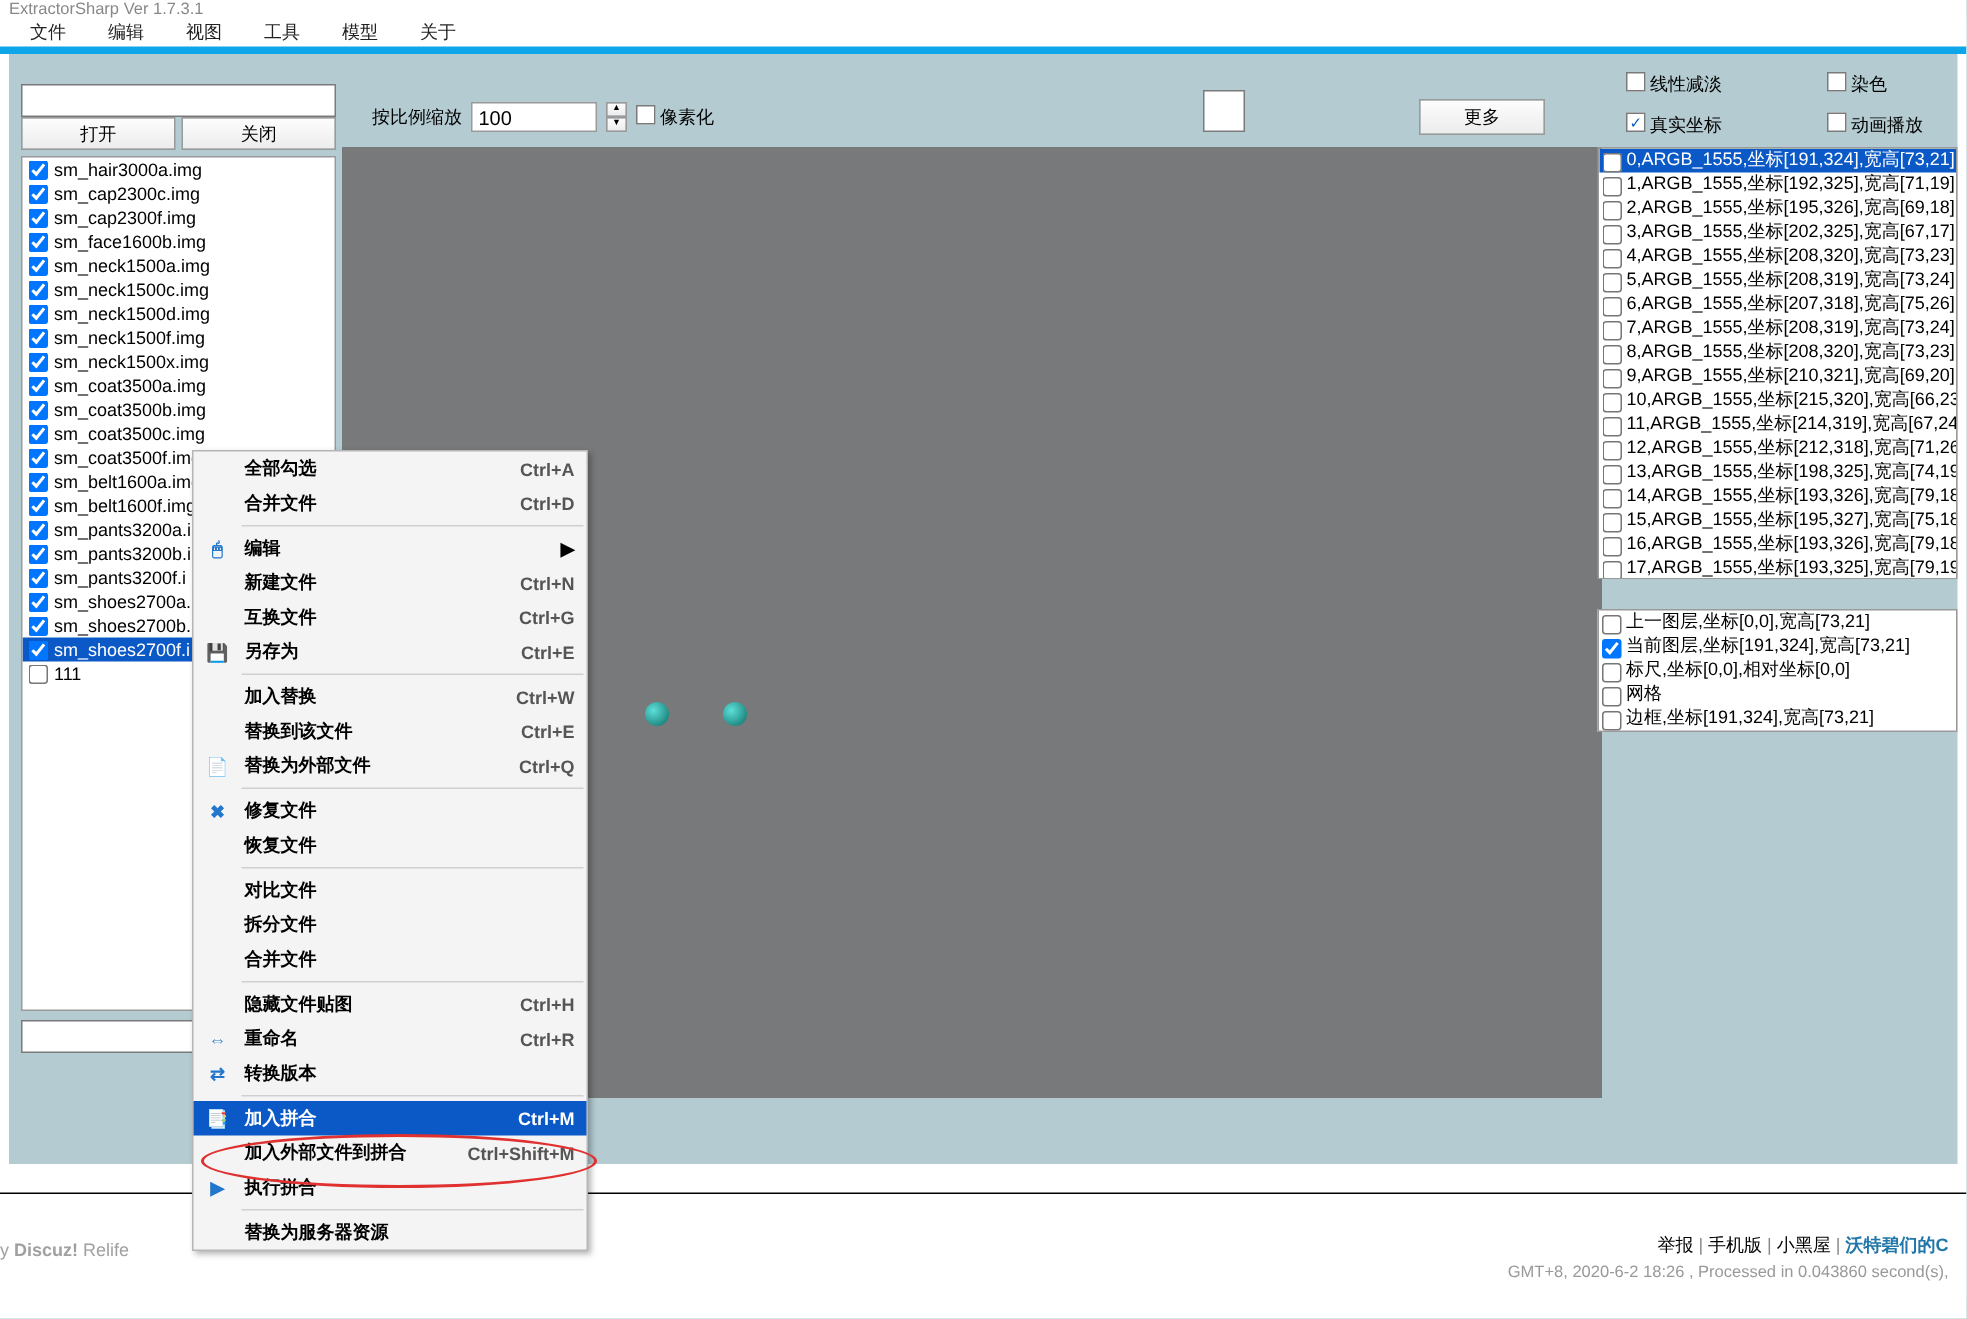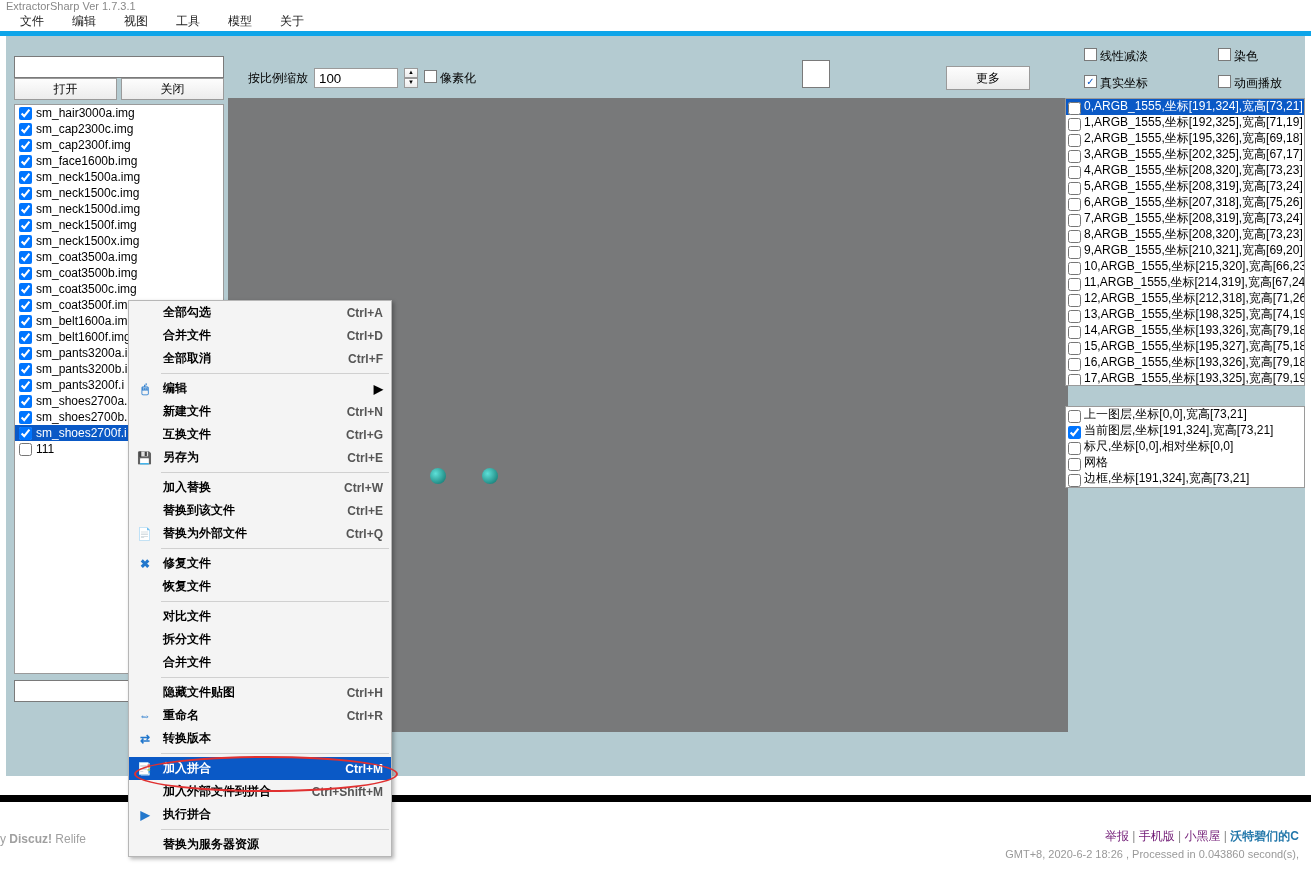--- a/index.html
+++ b/index.html
@@ -35,24 +35,24 @@
 .layer-list { position: absolute; top: 370px; right: 0; width: 240px; background: #fff; border: 1px solid #9a9a9a; font-family: SimSun, monospace; font-size: 12px; }
 .context-menu { position: absolute; top: 300px; left: 128px; width: 264px; background: #f4f4f4; border: 1px solid #b6b6b6; box-shadow: 2px 2px 4px rgba(0,0,0,0.3); font-size: 12px; z-index: 100; }
 .cm-row { display: flex; align-items: center; height: 23px; padding: 0 8px 0 34px; position: relative; font-weight: bold; }
 .cm-row.hi { background: #0a59c6; color: #fff; }
 .cm-row .shortcut { margin-left: auto; color: #555; }
 .cm-row.hi .shortcut { color: #fff; }
 .cm-sep { height: 1px; background: #d0d0d0; margin: 3px 2px 3px 32px; }
 .cm-icon { position: absolute; left: 8px; width: 16px; height: 16px; display:flex; align-items:center; justify-content:center; color:#2277cc;}
 .cm-arrow { margin-left:auto; }
 .ellipse { position: absolute; top: 756px; left: 134px; width: 264px; height: 36px; border: 2px solid #e03030; border-radius: 50%/50%; pointer-events: none; z-index: 101; }
-.footer { position: absolute; bottom: 14px; left: 0; right: 0; height: 70px; background: #fff; border-top: 7px solid #000000; padding: 0 12px;}
+.footer { position: absolute; bottom: 14px; left: 0; right: 0; height: 70px; background: #fff; border-top: 1px solid #000000; padding: 0 12px;}
 .footer .brand { position: absolute; left: 0; top: 30px; color: #a0a0a0; font-size: 12px; }
 .footer .links { position: absolute; right: 12px; top: 26px; color: #888; font-size: 12px; }
-.footer .links a { color: #701a75; text-decoration: none; }
+.footer .links a { color: #000000; text-decoration: none; }
 .footer .links .last { color: #2277aa; font-weight: bold; }
 .footer .gmt { position: absolute; right: 12px; top: 46px; color: #999; font-size: 11px; }
 </style>
 </head>
 <body>
 
 <div class="title-bar">
   <span>ExtractorSharp Ver 1.7.3.1</span>
 </div>
 
@@ -307,24 +307,20 @@
 
 <div class="context-menu" id="ctx">
     <div class="cm-row">
       <span>全部勾选</span>
       <span class="shortcut">Ctrl+A</span>
     </div>
     <div class="cm-row">
       <span>合并文件</span>
       <span class="shortcut">Ctrl+D</span>
     </div>
-    <div class="cm-row">
-      <span>全部取消</span>
-      <span class="shortcut">Ctrl+F</span>
-    </div>
     <div class="cm-sep"></div>
     <div class="cm-row">
       <span class="cm-icon">🖱</span>
       <span>编辑</span>
       <span class="cm-arrow">▶</span>
     </div>
     <div class="cm-row">
       <span>新建文件</span>
       <span class="shortcut">Ctrl+N</span>
     </div>

